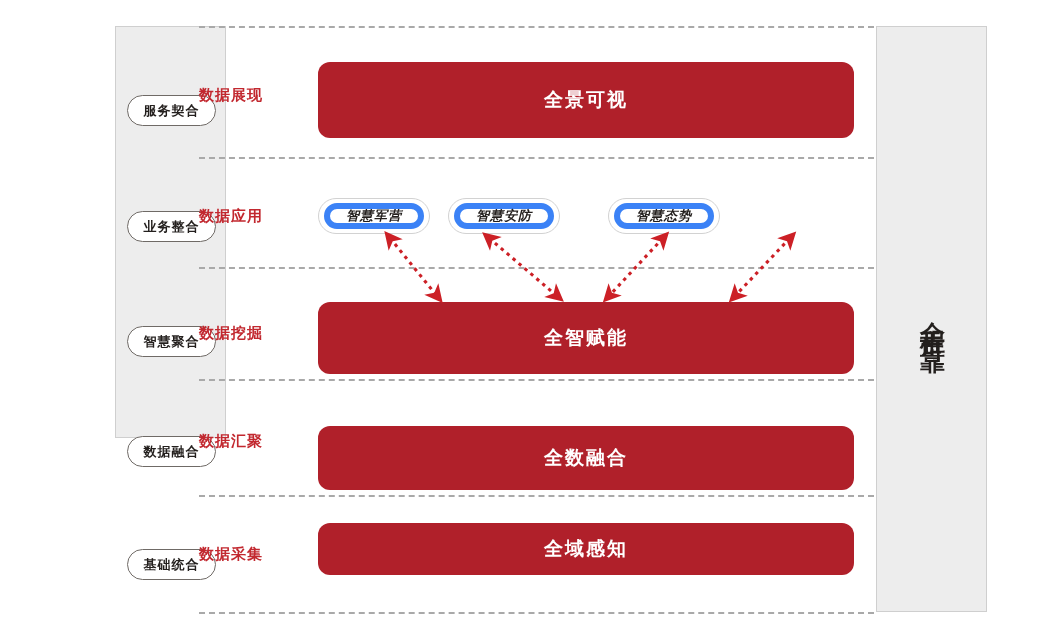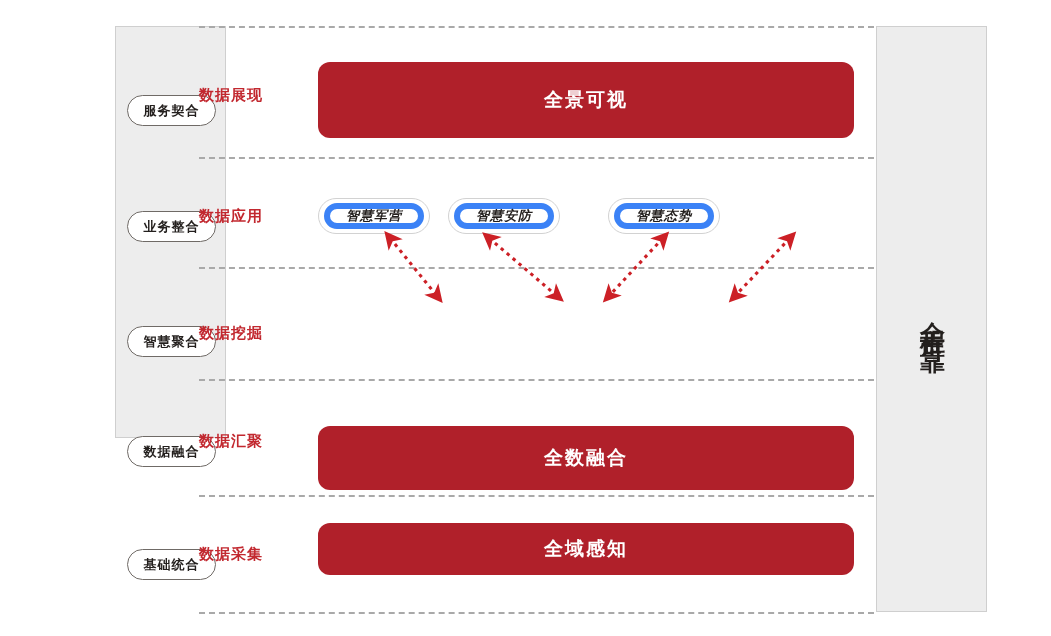--- a/index.html
+++ b/index.html
@@ -189,20 +189,21 @@
     <div class="app-pill-outer" style="left:249px;width:112px;top:0">
       <div class="app-pill-inner">智慧安防</div>
     </div>
     <div class="app-pill-outer" style="left:409px;width:112px;top:0">
       <div class="app-pill-inner">智慧态势</div>
     </div>
   </div>
 
   <div class="row" style="top:302px;height:55px">
     <div class="row-label" style="top:22px">数据挖掘</div>
+    <div class="red-bar" style="top:0px;height:72px">全智赋能</div>
   </div>
 
   <div class="row" style="top:410px;height:72px">
     <div class="row-label" style="top:22px">数据汇聚</div>
     <div class="red-bar" style="top:16px;height:64px">全数融合</div>
   </div>
 
   <div class="row" style="top:523px;height:72px">
     <div class="row-label" style="top:22px">数据采集</div>
     <div class="red-bar" style="top:0px;height:52px">全域感知</div>

